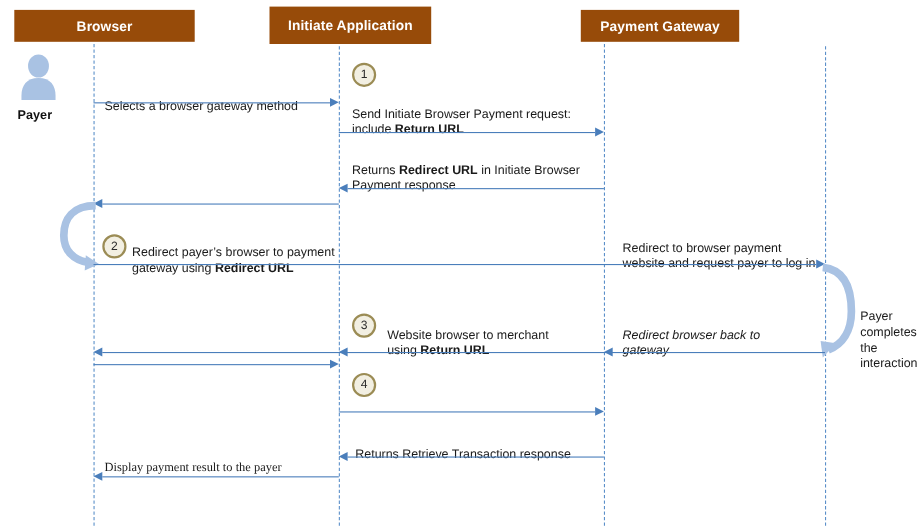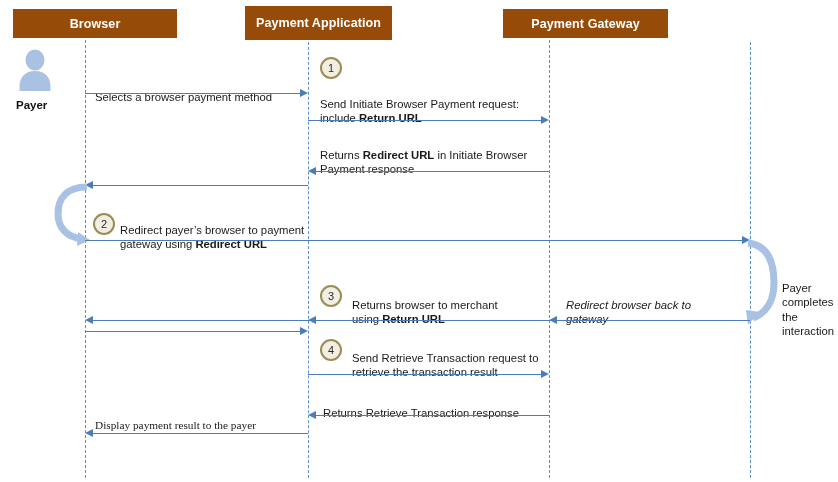--- a/index.html
+++ b/index.html
@@ -93,44 +93,44 @@
 </head>
 <body>
 
 <div id="canvas">
 
   <div class="actor-box" style="left:13px;top:9px;width:164px;height:29px;">
     <span>Browser</span>
   </div>
 
   <div class="actor-box" style="left:245px;top:6px;width:147px;height:34px;">
-    <span>Payment
+    <span>Initiate
 Application</span>
   </div>
 
-  <div class="actor-box" style="left:503px;top:9px;width:165px;height:29px;">
+  <div class="actor-box" style="left:528px;top:9px;width:144px;height:29px;">
     <span>Payment Gateway</span>
   </div>
 
 
   <div class="lifeline" style="left:85px;top:40px;height:438px;"></div>
   <div class="lifeline" style="left:308px;top:42px;height:436px;"></div>
   <div class="lifeline" style="left:549px;top:40px;height:438px;"></div>
   <div class="lifeline" style="left:750px;top:42px;height:436px;"></div>
 
   <div class="payer-icon" style="left:16px;top:49px;">
     <svg width="38" height="42" viewBox="0 0 38 42" xmlns="http://www.w3.org/2000/svg">
       <ellipse cx="19" cy="11" rx="9.5" ry="10.5" fill="#A9C2E3"></ellipse>
       <path d="M19 22 C8 22 3.5 29 3.5 38 L3.5 42 L34.5 42 L34.5 38 C34.5 29 30 22 19 22 Z" fill="#A9C2E3"></path>
     </svg>
   </div>
   <div class="payer-label" style="left:16px;top:99px;">Payer</div>
 
   <div class="label" style="left:95px;top:75px;width:210px;">
-    <span>Selects a browser payment method</span>
+    <span>Selects a browser gateway method</span>
   </div>
   <div class="msg" style="left:85px;top:93px;width:215px;"></div>
   <div class="arrowhead right" style="left:300px;top:89px;"></div>
 
   <div class="step" style="left:320px;top:57px;">
     <span>1</span>
   </div>
   <div class="label" style="left:320px;top:82px;width:225px;">
     <span>Send Initiate Browser Payment request:
 include </span><b>Return URL</b><span></span>
@@ -157,64 +157,64 @@
   </div>
 
   <div class="step" style="left:93px;top:213px;">
     <span>2</span>
   </div>
   <div class="label" style="left:120px;top:208px;width:200px;">
     <span>Redirect payer’s browser to payment
 gateway using </span><b>Redirect URL</b><span></span>
   </div>
 
+  <div class="label" style="left:566px;top:204px;width:200px;">
+    <span>Redirect to browser payment
+website and request payer to log in</span>
+  </div>
   <div class="msg" style="left:85px;top:240px;width:657px;"></div>
   <div class="arrowhead right" style="left:742px;top:236px;"></div>
 
   <div class="curve" style="left:744px;top:239px;">
     <svg width="38" height="88" viewBox="0 0 38 88" xmlns="http://www.w3.org/2000/svg">
       <path d="M4 4 C22 6 30 20 30 44 C30 62 22 74 9 79" stroke="#A9C2E3" stroke-width="7" fill="none" stroke-linecap="butt"></path>
       <path d="M16 73 L4 86 L2 71 Z" fill="#A9C2E3"></path>
     </svg>
   </div>
   <div class="label" style="left:782px;top:266px;width:56px;">
     <span>Payer
 completes
 the
 interaction</span>
   </div>
 
   <div class="step" style="left:320px;top:285px;">
     <span>3</span>
   </div>
   <div class="label" style="left:352px;top:283px;width:190px;">
-    <span>Returns browser to merchant
+    <span>Website browser to merchant
 using </span><b>Return URL</b><span></span>
   </div>
 
   <div class="label" style="left:566px;top:283px;width:180px;font-style:italic;">
     <span>Redirect browser back to
 gateway</span>
   </div>
 
   <div class="msg" style="left:93px;top:320px;width:657px;"></div>
   <div class="arrowhead left" style="left:85px;top:316px;"></div>
   <div class="arrowhead left" style="left:308px;top:316px;"></div>
   <div class="arrowhead left" style="left:549px;top:316px;"></div>
 
   <div class="msg" style="left:85px;top:331px;width:215px;"></div>
   <div class="arrowhead right" style="left:300px;top:327px;"></div>
 
   <div class="step" style="left:320px;top:339px;">
     <span>4</span>
   </div>
-  <div class="label" style="left:352px;top:336px;width:205px;">
-    <span>Send Retrieve Transaction request to
-retrieve the transaction result</span>
-  </div>
 
   <div class="msg" style="left:308px;top:374px;width:233px;"></div>
   <div class="arrowhead right" style="left:541px;top:370px;"></div>
 
   <div class="label" style="left:323px;top:391px;width:240px;">
     <span>Returns Retrieve Transaction response</span>
   </div>
   <div class="msg" style="left:316px;top:415px;width:233px;"></div>
   <div class="arrowhead left" style="left:308px;top:411px;"></div>
 

